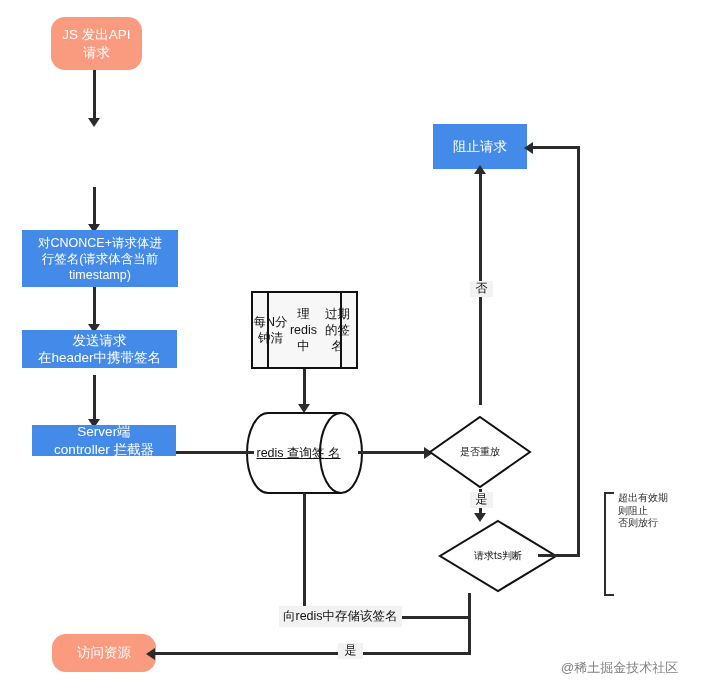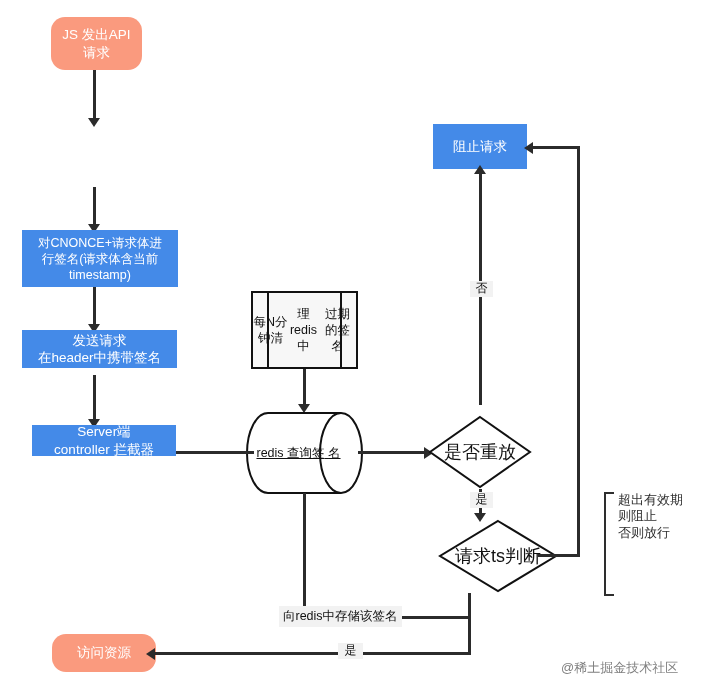--- a/index.html
+++ b/index.html
@@ -41,21 +41,21 @@
   }
   .predef::before{left:14px;}
   .predef::after{right:14px;}
 
   
   .diamond-wrap{position:absolute;}
   .diamond-wrap svg{display:block;}
   .diamond-label{
     position:absolute;left:0;top:0;right:0;bottom:0;
     display:flex;align-items:center;justify-content:center;
-    color:#111;font-size:18px;pointer-events:none;
+    color:#111;font-size:10px;pointer-events:none;
   }
 
   
   .cyl-wrap{position:absolute;}
   .cyl-label{
     position:absolute;left:10px;right:22px;top:0;bottom:0;
     display:flex;align-items:center;justify-content:center;
     color:#111;font-size:12.5px;text-align:center;line-height:1.3;text-decoration:underline;
   }
 
@@ -72,21 +72,21 @@
     padding:1px 2px;text-align:center;line-height:1.15;
   }
   .edge-label.vert{writing-mode:horizontal-tb;}
 
   .note-box{
     position:absolute;background:#f2f2f2;color:#111;
     font-size:12.5px;padding:2px 4px;white-space:nowrap;
   }
 
   
-  .bracket-annot{position:absolute;color:#2e2e2e;font-size:13px;line-height:1.25;}
+  .bracket-annot{position:absolute;color:#2e2e2e;font-size:10px;line-height:1.25;}
   .bracket-annot .bk{position:absolute;left:0;top:0;width:8px;height:100%;
       border:2px solid #2e2e2e;border-right:none;}
   .bracket-annot .bk-text{position:absolute;left:14px;top:0;width:80px;}
 
   .watermark{
     position:absolute;color:#6a6a6a;font-size:13px;opacity:.85;
     white-space:nowrap;
   }
 </style>
 </head>

